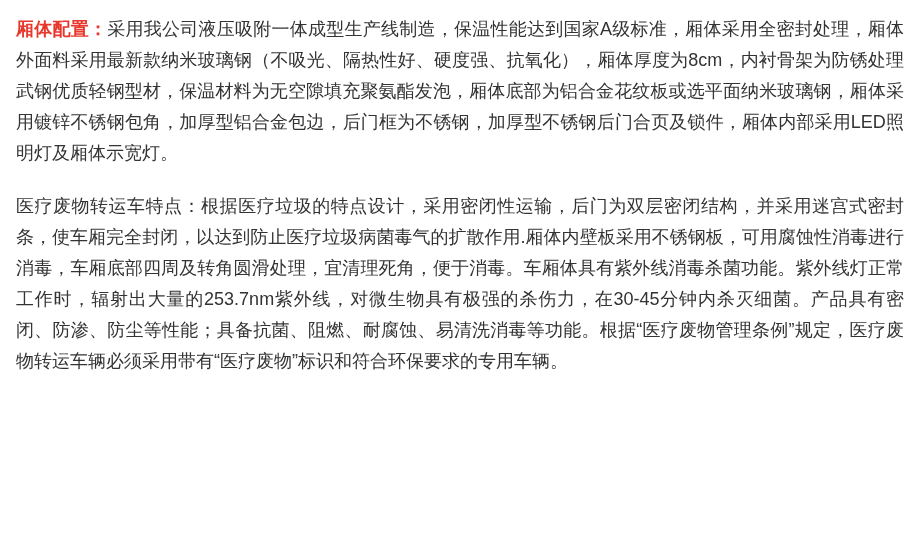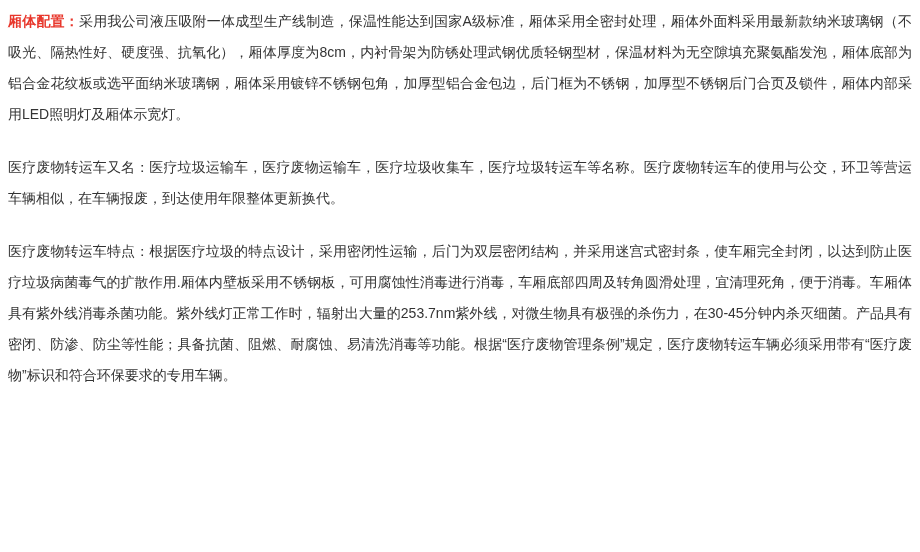--- a/index.html
+++ b/index.html
@@ -15,26 +15,26 @@
     overflow: hidden;
   }
   .page {
     width: 920px;
     height: 552px;
     box-sizing: border-box;
     padding: 6px 8px 0 8px;
     position: relative;
   }
   .para {
-    font-size: 14px;
+    font-size: 18px;
     line-height: 31px;
     color: #333333;
     text-align: justify;
     text-justify: inter-ideograph;
-    margin: 0;
+    margin: 8px;
   }
   .para + .para {
     margin-top: 22px;
   }
   .heading-label {
     color: #e8372c;
     font-weight: bold;
   }
   .para-inline {
     display: inline;
@@ -42,22 +42,19 @@
 </style>
 </head>
 <body>
 
 <div class="page">
 
   <p class="para">
     <span class="heading-label">厢体配置：</span><span class="para-inline">采用我公司液压吸附一体成型生产线制造，保温性能达到国家A级标准，厢体采用全密封处理，厢体外面料采用最新款纳米玻璃钢（不吸光、隔热性好、硬度强、抗氧化），厢体厚度为8cm，内衬骨架为防锈处理武钢优质轻钢型材，保温材料为无空隙填充聚氨酯发泡，厢体底部为铝合金花纹板或选平面纳米玻璃钢，厢体采用镀锌不锈钢包角，加厚型铝合金包边，后门框为不锈钢，加厚型不锈钢后门合页及锁件，厢体内部采用LED照明灯及厢体示宽灯。</span>
   </p>
 
-  <p class="para">
-    <span class="para-inline">医疗废物转运车又名：医疗垃圾运输车，医疗废物运输车，医疗垃圾收集车，医疗垃圾转运车等名称。医疗废物转运车的使用与公交，环卫等营运车辆相似，在车辆报废，到达使用年限整体更新换代。</span>
-  </p>
 
   <p class="para">
     <span class="para-inline">医疗废物转运车特点：根据医疗垃圾的特点设计，采用密闭性运输，后门为双层密闭结构，并采用迷宫式密封条，使车厢完全封闭，以达到防止医疗垃圾病菌毒气的扩散作用.厢体内壁板采用不锈钢板，可用腐蚀性消毒进行消毒，车厢底部四周及转角圆滑处理，宜清理死角，便于消毒。车厢体具有紫外线消毒杀菌功能。紫外线灯正常工作时，辐射出大量的253.7nm紫外线，对微生物具有极强的杀伤力，在30-45分钟内杀灭细菌。产品具有密闭、防渗、防尘等性能；具备抗菌、阻燃、耐腐蚀、易清洗消毒等功能。根据“医疗废物管理条例”规定，医疗废物转运车辆必须采用带有“医疗废物”标识和符合环保要求的专用车辆。</span>
   </p>
 
 
 </div>
 
 </body></html>

